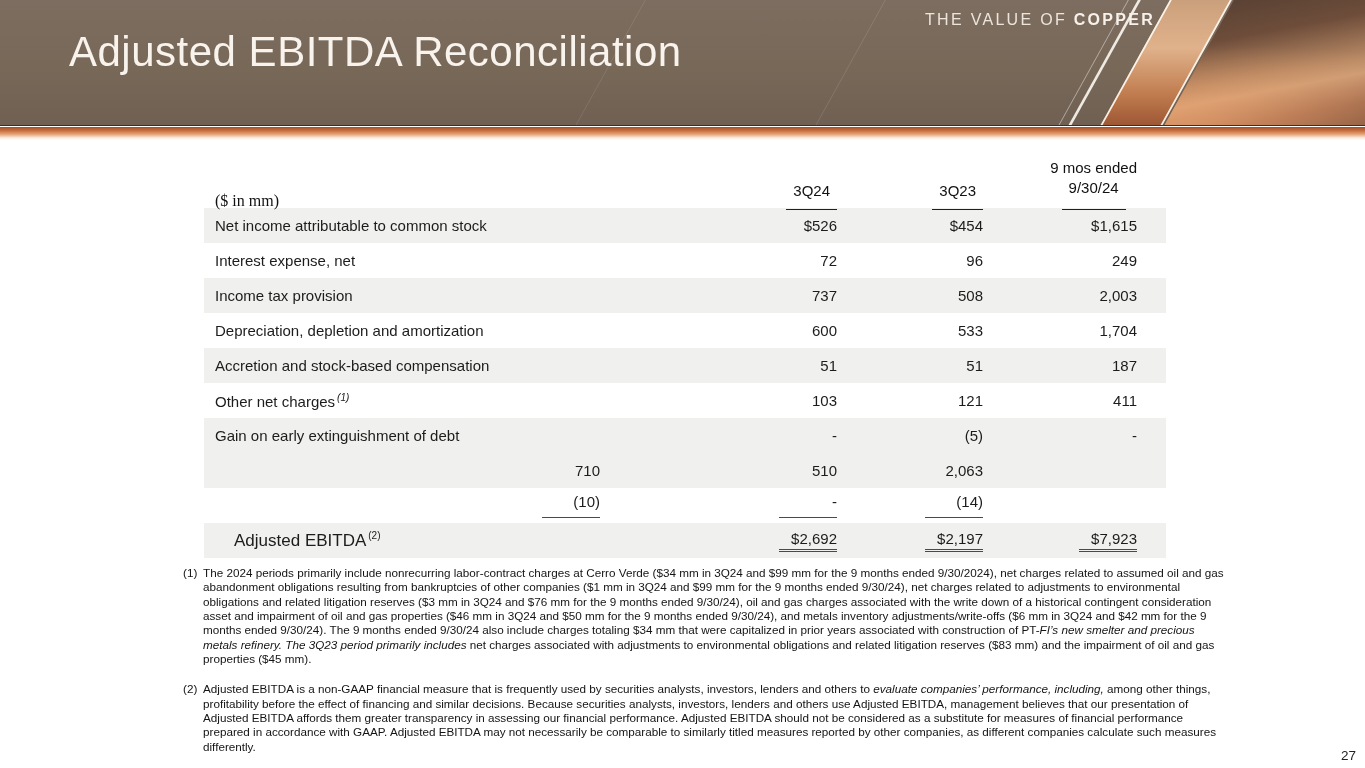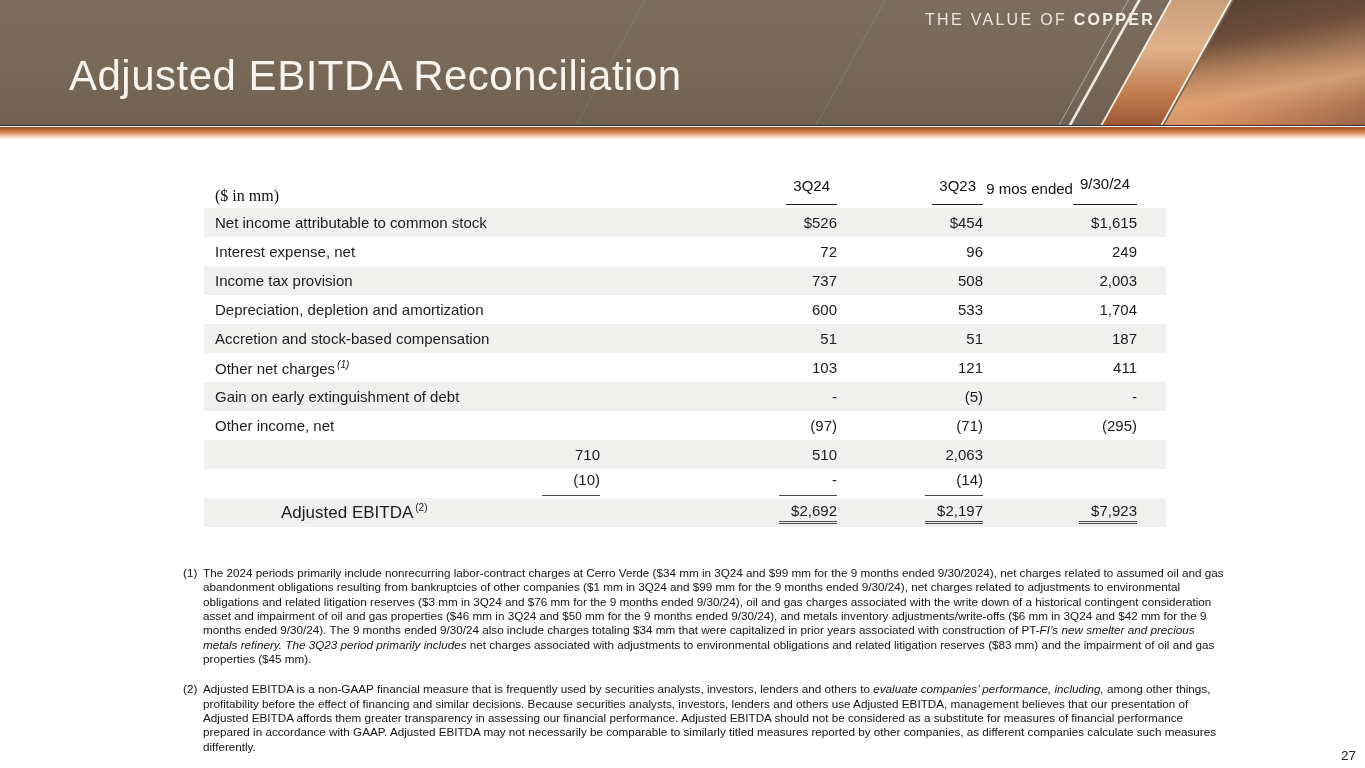--- a/index.html
+++ b/index.html
@@ -30,49 +30,49 @@
     left:1164px; width:520px;
     background:
       radial-gradient(ellipse at 6% 100%, rgba(255,170,110,0.55), rgba(255,170,110,0) 45%),
       linear-gradient(168deg,#5a4234 0%,#6e4d3a 18%,#b58763 38%,#c99b75 46%,#96644a 60%,#5f3d2f 78%,#47301f 100%);
   }
   .header-fade {
     position:absolute; top:127px; left:0; width:1365px; height:13px;
     background:linear-gradient(180deg,#a34f28 0%,#c36a3c 25%,#e3a276 55%,#f8e4d4 80%,#ffffff 100%);
   }
   .slide-title {
-    position:absolute; left:69px; top:52px; font-size:42px; letter-spacing:0.5px;
+    position:absolute; left:69px; top:28px; font-size:42px; letter-spacing:0.5px;
     color:#f8f3ed; white-space:nowrap;
   }
   .tagline {
     position:absolute; left:925px; top:11px; font-size:16px; letter-spacing:2.3px;
     color:#ece5dc; white-space:nowrap;
   }
   .tagline .bold { font-weight:bold; color:#f7f1ea; }
   .logo { position:absolute; left:1188px; top:45px; color:#ffffff; }
   .logo-name { font-weight:bold; font-size:29px; letter-spacing:0.5px; line-height:1; white-space:nowrap; }
   .logo-name::first-letter { font-size:36px; }
   .logo-sub { font-style:italic; font-size:12.5px; letter-spacing:0.2px; margin-top:4px; color:#f3ede6; white-space:nowrap; }
 
   
   .fin-table { position:absolute; left:204px; top:158px; width:962px; font-size:15px; }
   .thead, .trow {
     display:grid; grid-template-columns:396px 237px 146px 154px; padding-right:29px;
   }
   .thead { height:50px; align-items:end; padding-bottom:3px; color:#111; }
-  .trow { height:29px; align-items:center; }
+  .trow { height:35px; align-items:center; }
   .trow.shaded { background:#f0f0ee; }
   .cell.label { padding-left:11px; white-space:nowrap; }
   .cell.num { text-align:right; white-space:nowrap; }
   .unit-label { font-size:16px;font-family:Liberation Serif, serif; }
   .u { display:inline-block; border-bottom:1.4px solid #1f1f1f; padding:0 7px 10px; }
-  .stack { display:inline-flex; flex-direction:row; align-items:center; line-height:1.35; }
+  .stack { display:inline-flex; flex-direction:column; align-items:center; line-height:1.35; }
   .trow sup { font-size:10px; font-style:italic; margin-left:2px; }
   .trow.total sup { font-style:normal; }
-  .trow.total .cell.label { padding-left:77px; font-size:17px; }
+  .trow.total .cell.label { padding-left:30px; font-size:17px; }
   .sgl { display:inline-block; min-width:58px; text-align:right; border-bottom:1px solid #4a4a4a; padding-bottom:7px; }
   .dbl { display:inline-block; min-width:58px; text-align:right; border-bottom:3px double #4a4a4a; padding-bottom:2px; }
 
   
   .footnotes { position:absolute; left:183px; top:566px; width:1045px; font-size:11.7px; line-height:14.35px; color:#141414; }
   .footnote { display:flex; margin-bottom:16px; }
   .fn-marker { width:20px; flex:0 0 20px; }
   .fn-text { width:1022px; }
   .it { font-style:italic; }
 
@@ -144,26 +144,20 @@
           <div class="cell num"><span>103</span></div>
           <div class="cell num"><span>121</span></div>
           <div class="cell num"><span>411</span></div>
         </div>
         <div class="trow shaded">
           <div class="cell label"><span>Gain on early extinguishment of debt</span></div>
           <div class="cell num"><span>-</span></div>
           <div class="cell num"><span>(5)</span></div>
           <div class="cell num"><span>-</span></div>
         </div>
-        <div class="trow">
-          <div class="cell label"><span>Other income, net</span></div>
-          <div class="cell num"><span>(97)</span></div>
-          <div class="cell num"><span>(71)</span></div>
-          <div class="cell num"><span>(295)</span></div>
-        </div>
         <div class="trow shaded">
           <div class="cell num"><span>710</span></div>
           <div class="cell num"><span>510</span></div>
           <div class="cell num"><span>2,063</span></div>
         </div>
         <div class="trow">
           <div class="cell num"><span class="sgl">(10)</span></div>
           <div class="cell num"><span class="sgl">-</span></div>
           <div class="cell num"><span class="sgl">(14)</span></div>
         </div>

